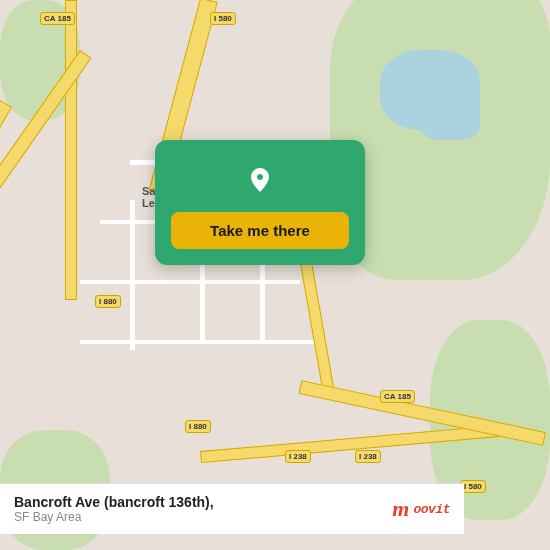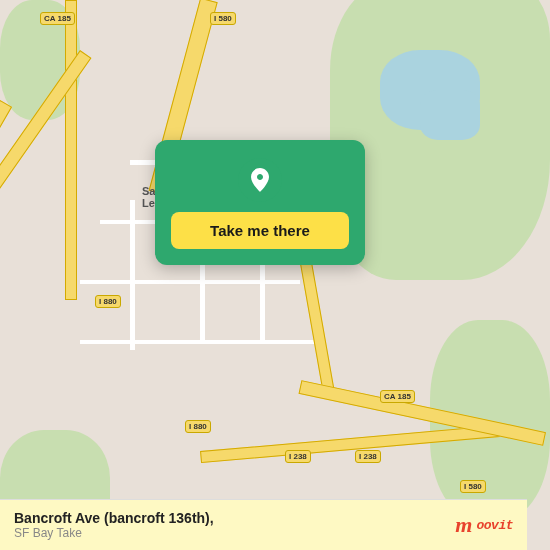--- a/index.html
+++ b/index.html
@@ -61,39 +61,39 @@
       z-index: 100;
     }
 
     .pin-icon {
       width: 44px;
       height: 44px;
       margin-bottom: 10px;
     }
 
     #take-me-there-btn {
-      background: #fde047;
+      background: #eab308;
       color: #1a1a1a;
       border: none;
       border-radius: 8px;
       padding: 10px 20px;
       font-size: 15px;
       font-weight: 600;
       cursor: pointer;
       width: 100%;
       text-align: center;
     }
 
     
     #bottom-bar {
       position: absolute;
-      bottom: 0;
+      bottom: 16px;
       left: 0;
-      width: 527px;
-      background: #fef9c3;
+      width: 464px;
+      background: #ffffff;
       padding: 10px 14px 10px 14px;
       border-top: 1px solid #ddd;
       display: flex;
       align-items: center;
       justify-content: space-between;
       z-index: 200;
     }
 
     #bottom-bar-left {
       display: flex;
@@ -225,20 +225,20 @@
       <path d="M22 10C17.03 10 13 14.03 13 19C13 25.5 22 34 22 34C22 34 31 25.5 31 19C31 14.03 26.97 10 22 10ZM22 22C20.34 22 19 20.66 19 19C19 17.34 20.34 16 22 16C23.66 16 25 17.34 25 19C25 20.66 23.66 22 22 22Z" fill="white"></path>
     </svg>
 
     <button id="take-me-there-btn">Take me there</button>
   </div>
 
 
   <div id="bottom-bar">
     <div id="bottom-bar-left">
       <span id="location-name">Bancroft Ave (bancroft 136th),</span>
-      <span id="location-region">SF Bay Take</span>
+      <span id="location-region">SF Bay Area</span>
     </div>
     <div id="moovit-logo">
       <span class="moovit-m">m</span>
       <span class="moovit-text">oovit</span>
     </div>
   </div>
 </div>
 
 </body></html>

